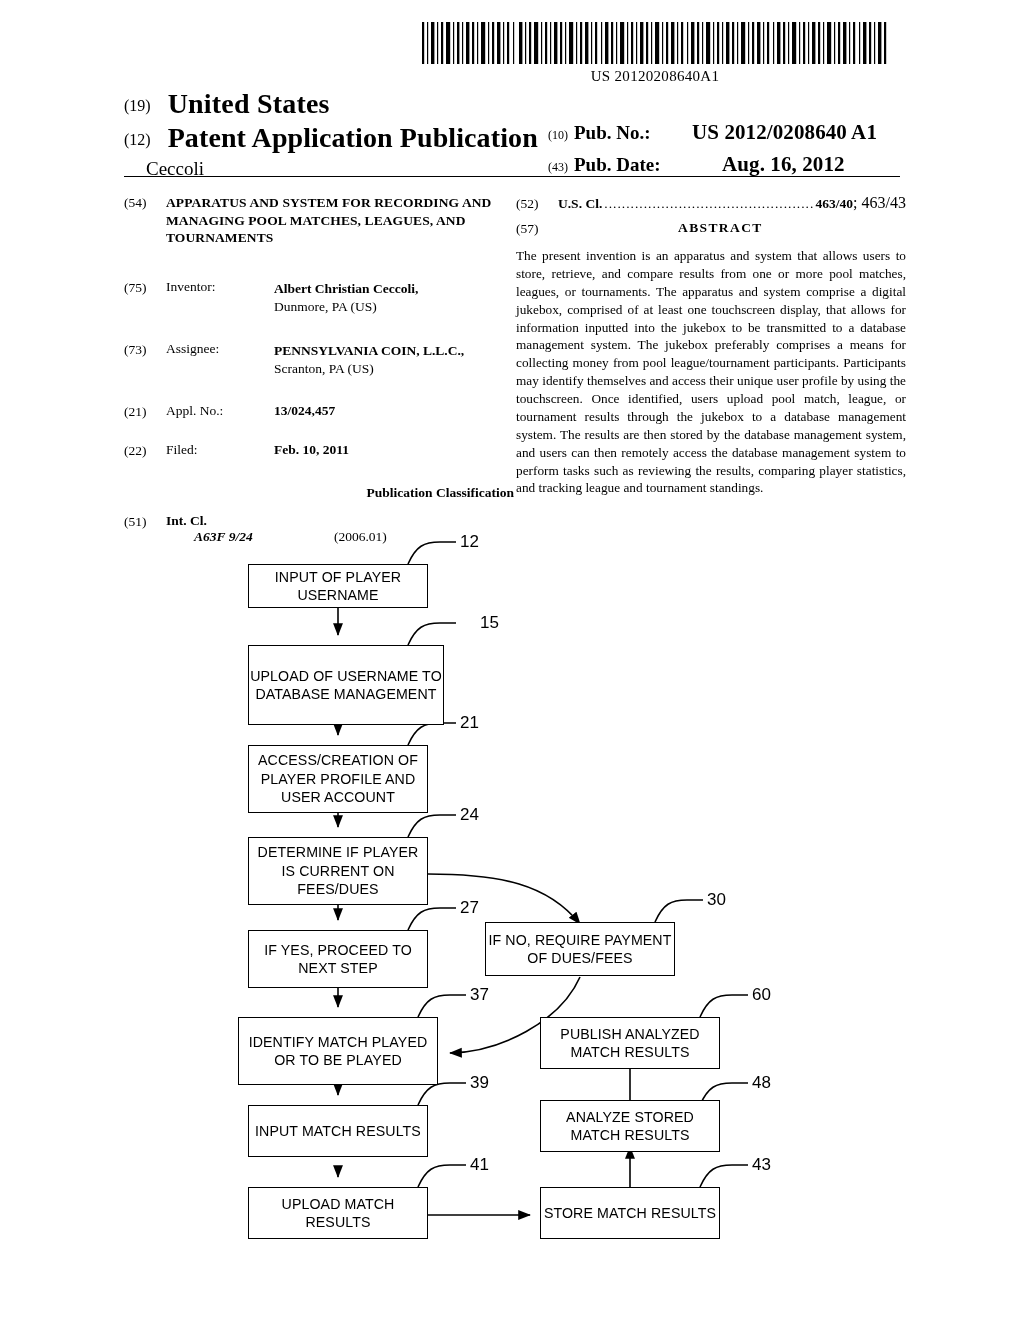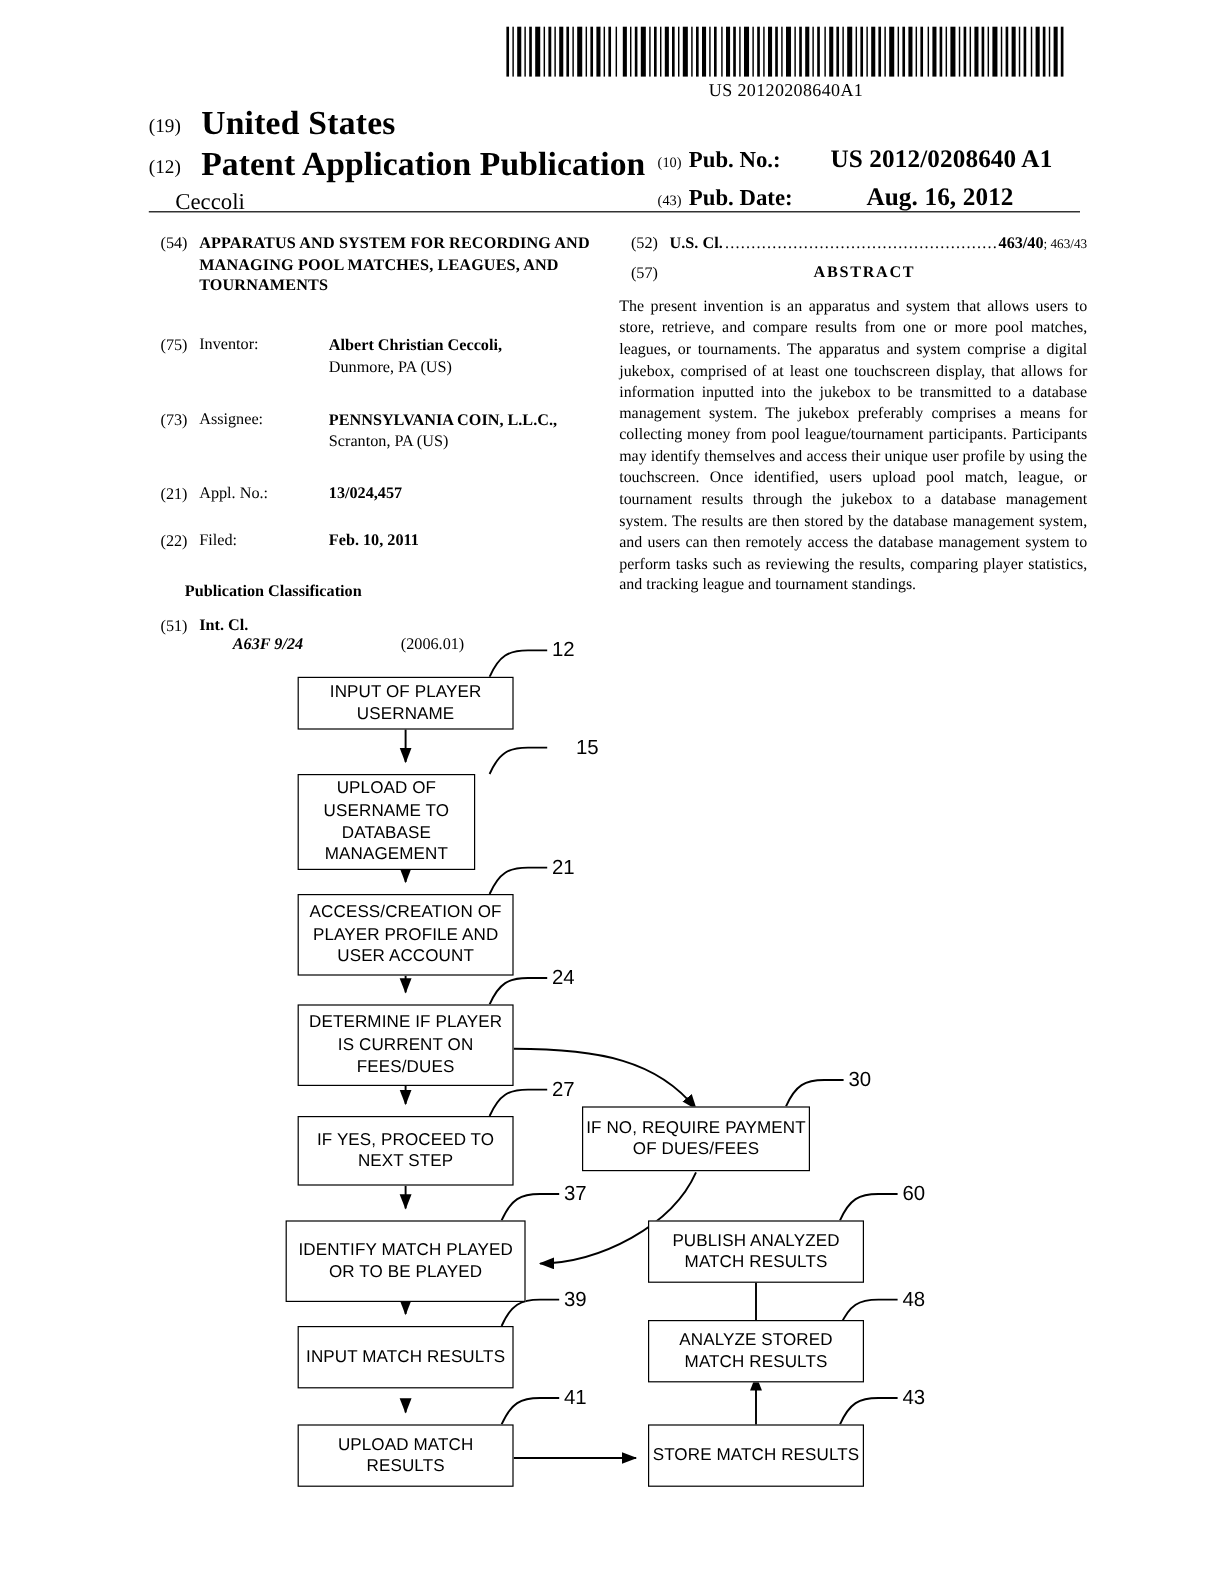--- a/index.html
+++ b/index.html
@@ -123,21 +123,20 @@
 
   .bib-row {
     display: flex;
     margin-bottom: 4px;
   }
   .bib-tag {
     font-size: 13.5px;
     width: 42px;
     flex: none;
     padding-top: 1px;
-    text-align: center;
   }
   .bib-body { flex: 1; }
   .bib-title {
     font-size: 13.5px;
     font-weight: bold;
     line-height: 1.30;
     letter-spacing: 0.1px;
   }
   .bib-label {
     font-size: 13.5px;
@@ -151,21 +150,21 @@
   .bib-val {
     font-size: 13.5px;
   }
   .spacer-28 { height: 28px; }
   .spacer-22 { height: 22px; }
   .spacer-18 { height: 18px; }
 
   .pub-class-head {
     font-size: 13.5px;
     font-weight: bold;
-    text-align: left;
+    text-align: right;
     margin: 26px 0 12px 0;
     padding-left: 30px;
   }
   .intcl-line1 {
     font-size: 13.5px;
     font-weight: bold;
   }
   .intcl-row {
     display: flex;
     margin-left: 28px;
@@ -196,21 +195,21 @@
     white-space: nowrap;
     margin: 0 2px;
     letter-spacing: 1px;
   }
   .uscl-v1 {
     font-size: 13.5px;
     font-weight: bold;
     flex: none;
   }
   .uscl-v2 {
-    font-size: 11px;
+    font-size: 16px;
     flex: none;
   }
   .abstract-head-row {
     display: flex;
     margin-top: 8px;
     margin-bottom: 10px;
   }
   .abs-head {
     font-size: 13.5px;
     font-weight: bold;
@@ -510,21 +509,21 @@
         <line x1="630" y1="660" x2="630" y2="615" marker-end="url(#ah)"></line>
         <line x1="630" y1="568" x2="630" y2="523" marker-end="url(#ah)"></line>
       </g>
     </svg>
 
     <div class="fbox" style="left:248px; top:32px; width:180px; height:44px;">
       <span>INPUT OF PLAYER USERNAME</span>
     </div>
     <div class="refnum" style="left:460px; top:0px;">12</div>
 
-    <div class="fbox" style="left:248px; top:113px; width:148px; height:80px;">
+    <div class="fbox" style="left:248px; top:113px; width:196px; height:80px;">
       <span>UPLOAD OF USERNAME TO DATABASE MANAGEMENT</span>
     </div>
     <div class="refnum" style="left:480px; top:81px;">15</div>
 
     <div class="fbox" style="left:248px; top:213px; width:180px; height:68px;">
       <span>ACCESS/CREATION OF PLAYER PROFILE AND USER ACCOUNT</span>
     </div>
     <div class="refnum" style="left:460px; top:181px;">21</div>
 
     <div class="fbox" style="left:248px; top:305px; width:180px; height:68px;">

